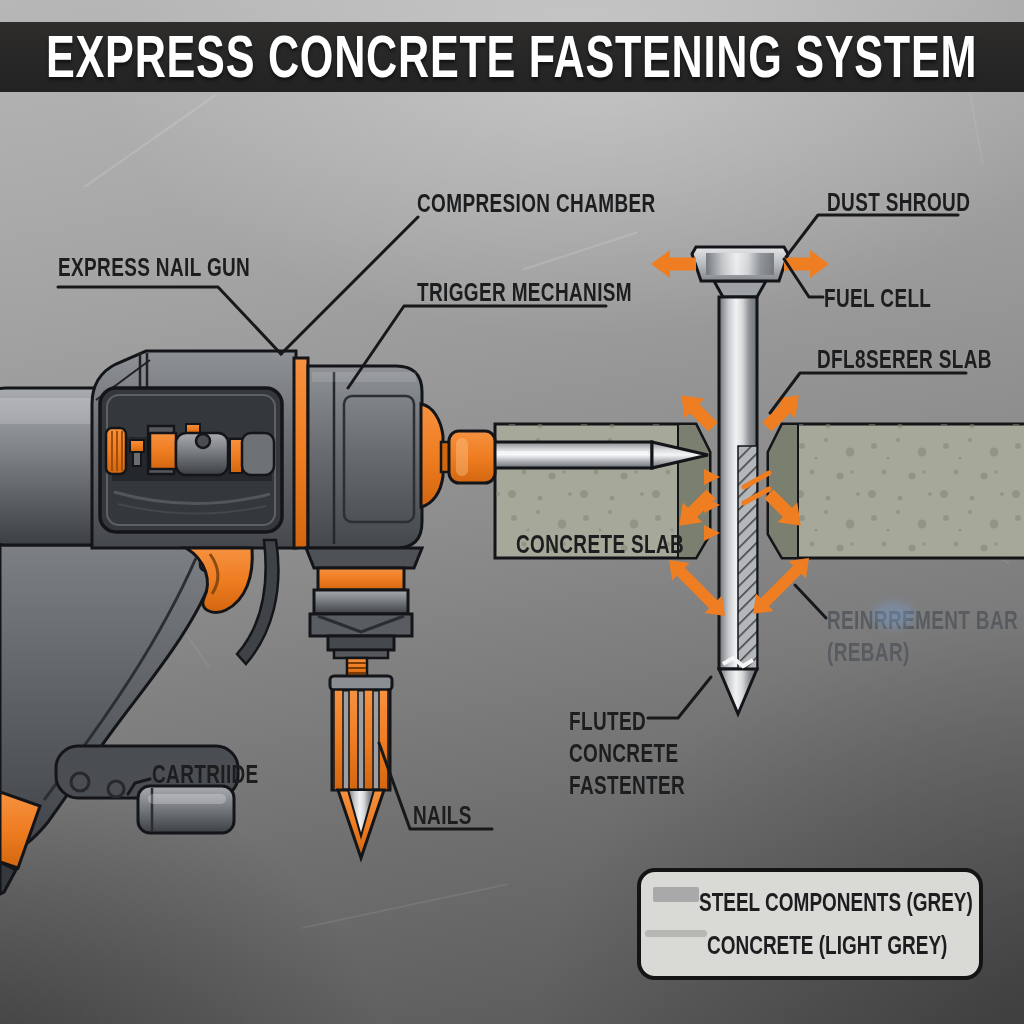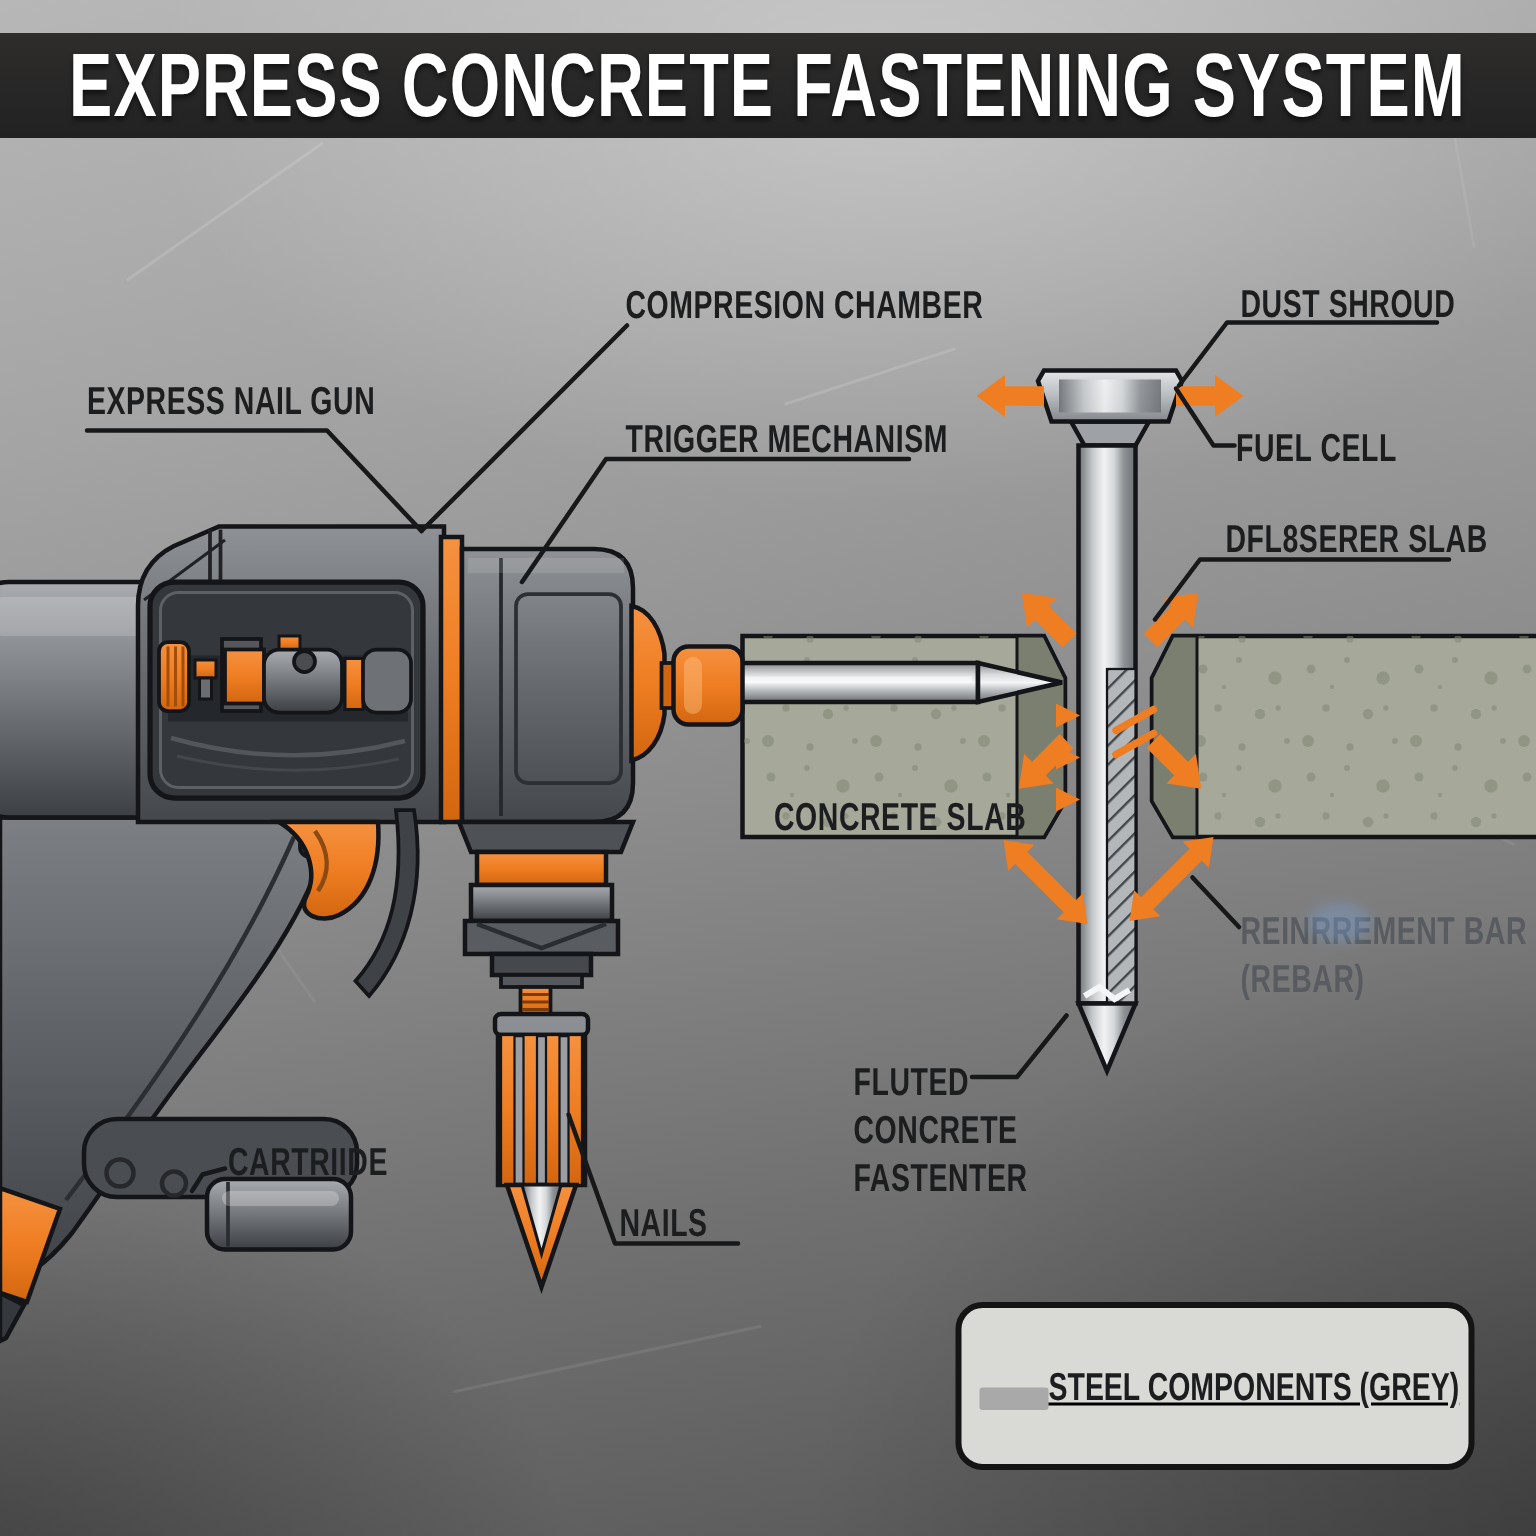--- a/index.html
+++ b/index.html
@@ -30,21 +30,21 @@
   .lbl.multi{line-height:32px;}
   svg{position:absolute;left:0;top:0;}
   .smudge{position:absolute;left:872px;top:602px;width:42px;height:26px;
     background:rgba(120,160,215,.38);filter:blur(4px);border-radius:50%;}
   .legend{
     position:absolute;left:637px;top:868px;width:346px;height:112px;
     background:#d9d9d5;border:4px solid #141414;border-radius:18px;
     box-sizing:border-box;display:flex;flex-direction:column;justify-content:space-evenly;
     padding:4px 12px;
   }
-  .legend-row{display:flex;align-items:flex-end;text-decoration:underline;}
+  .legend-row{display:flex;align-items:flex-start;}
   .swcol{width:68px;display:flex;align-items:center;}
   .sw-steel{width:46px;height:15px;background:#a9a9a9;border-radius:2px;}
   .sw-orange{width:44px;height:22px;background:#ef7d22;border:3px solid #141414;}
   .sw-concrete{width:62px;height:7px;background:#b7b7b3;border-radius:3px;margin-left:-8px;}
   .legend-label{font-weight:bold;font-size:26px;color:#1b1d1f;white-space:nowrap;
     transform:scaleX(.73);transform-origin:0 50%;}
   .legend-label.orange{color:#ee7c22;}
 </style>
 </head>
 <body>
@@ -300,15 +300,21 @@
   <div class="lbl" style="left:152px;top:759px;">CARTRIIDE</div>
   <div class="lbl" style="left:413px;top:800px;">NAILS</div>
 
   <div class="legend">
     <div class="legend-row">
       <span class="swcol">
           <span class="sw-steel"></span>
         </span>
       <span class="legend-label">STEEL COMPONENTS (GREY)</span>
     </div>
+    <div class="legend-row">
+      <span class="swcol">
+          <span class="sw-concrete"></span>
+        </span>
+      <span class="legend-label">CONCRETE (LIGHT GREY)</span>
+    </div>
   </div>
 
 </div>
 
 </body></html>

